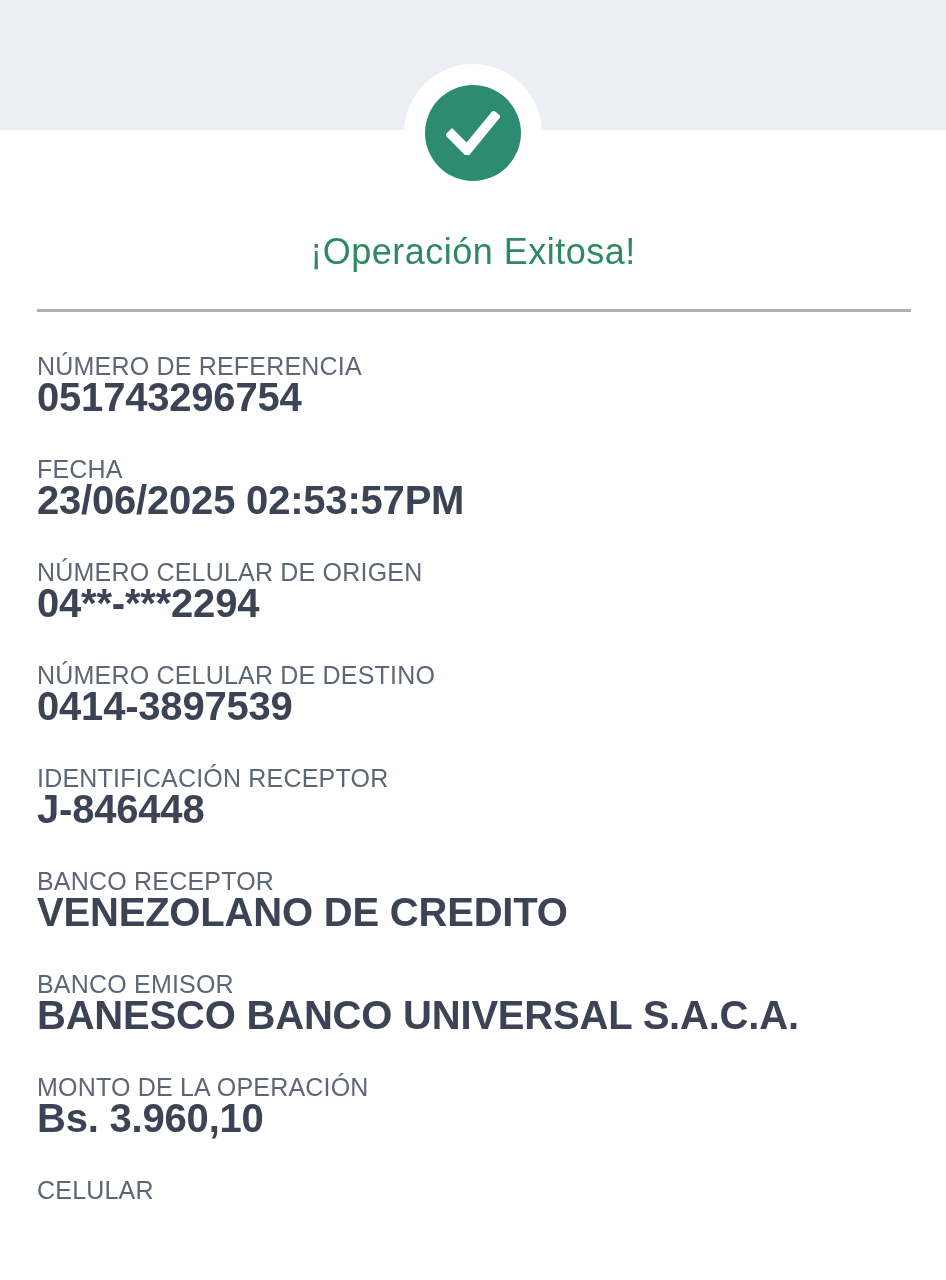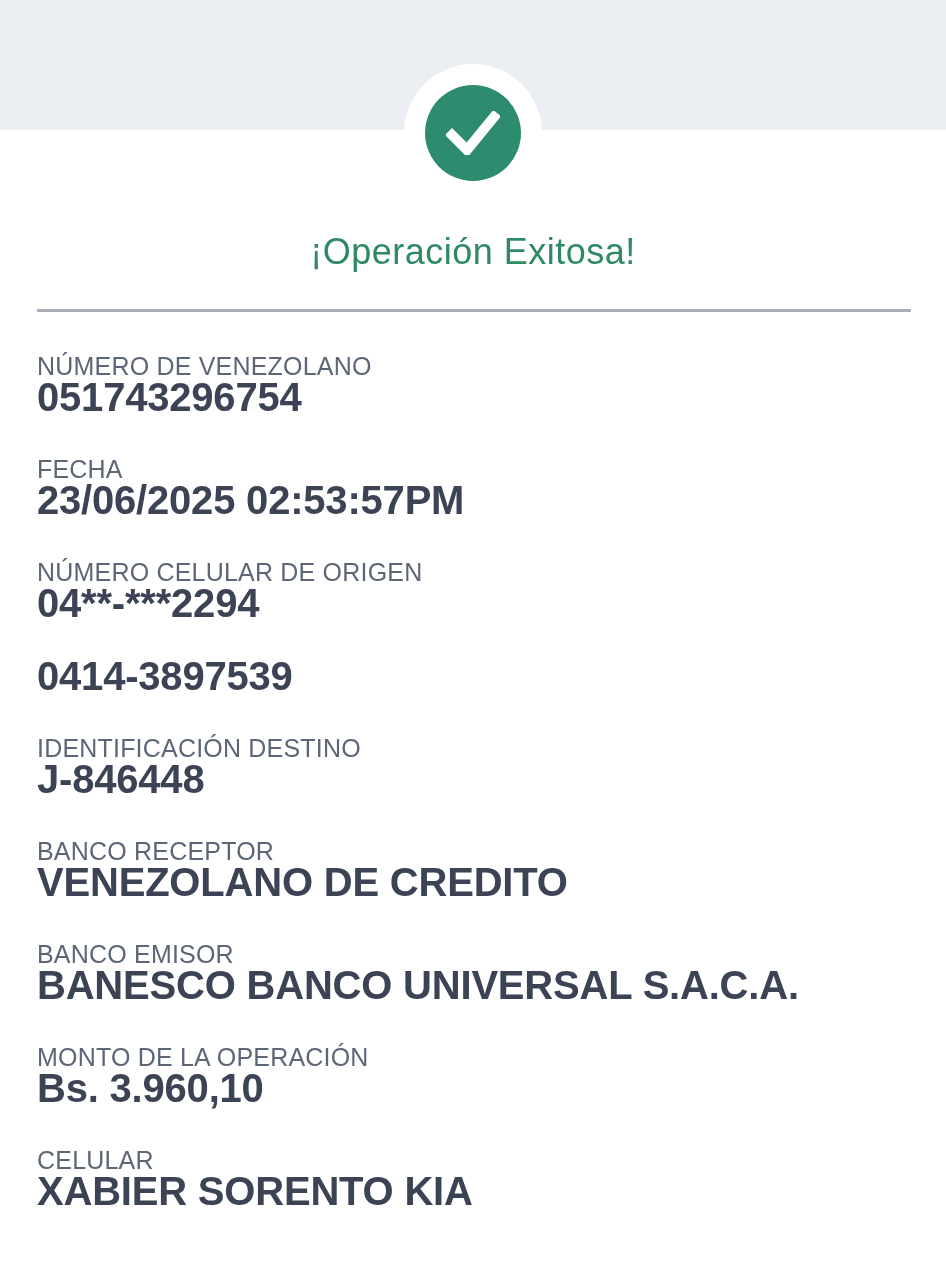--- a/index.html
+++ b/index.html
@@ -92,47 +92,47 @@
     </svg>
   </div>
 </div>
 
 <div class="page-title">¡Operación Exitosa!</div>
 
 <div class="divider"></div>
 
 <div class="fields">
   <div class="field">
-    <div class="field-label">NÚMERO DE VENEZOLANO</div>
+    <div class="field-label">NÚMERO DE REFERENCIA</div>
     <div class="field-value">051743296754</div>
   </div>
   <div class="field">
     <div class="field-label">FECHA</div>
     <div class="field-value">23/06/2025 02:53:57PM</div>
   </div>
   <div class="field">
     <div class="field-label">NÚMERO CELULAR DE ORIGEN</div>
     <div class="field-value">04**-***2294</div>
   </div>
   <div class="field">
+    <div class="field-label">NÚMERO CELULAR DE DESTINO</div>
     <div class="field-value">0414-3897539</div>
   </div>
   <div class="field">
-    <div class="field-label">IDENTIFICACIÓN DESTINO</div>
+    <div class="field-label">IDENTIFICACIÓN RECEPTOR</div>
     <div class="field-value">J-846448</div>
   </div>
   <div class="field">
     <div class="field-label">BANCO RECEPTOR</div>
     <div class="field-value">VENEZOLANO DE CREDITO</div>
   </div>
   <div class="field">
     <div class="field-label">BANCO EMISOR</div>
     <div class="field-value">BANESCO BANCO UNIVERSAL S.A.C.A.</div>
   </div>
   <div class="field">
     <div class="field-label">MONTO DE LA OPERACIÓN</div>
     <div class="field-value">Bs. 3.960,10</div>
   </div>
   <div class="field">
     <div class="field-label">CELULAR</div>
-    <div class="field-value">XABIER SORENTO KIA</div>
   </div>
 </div>
 
 </body></html>

